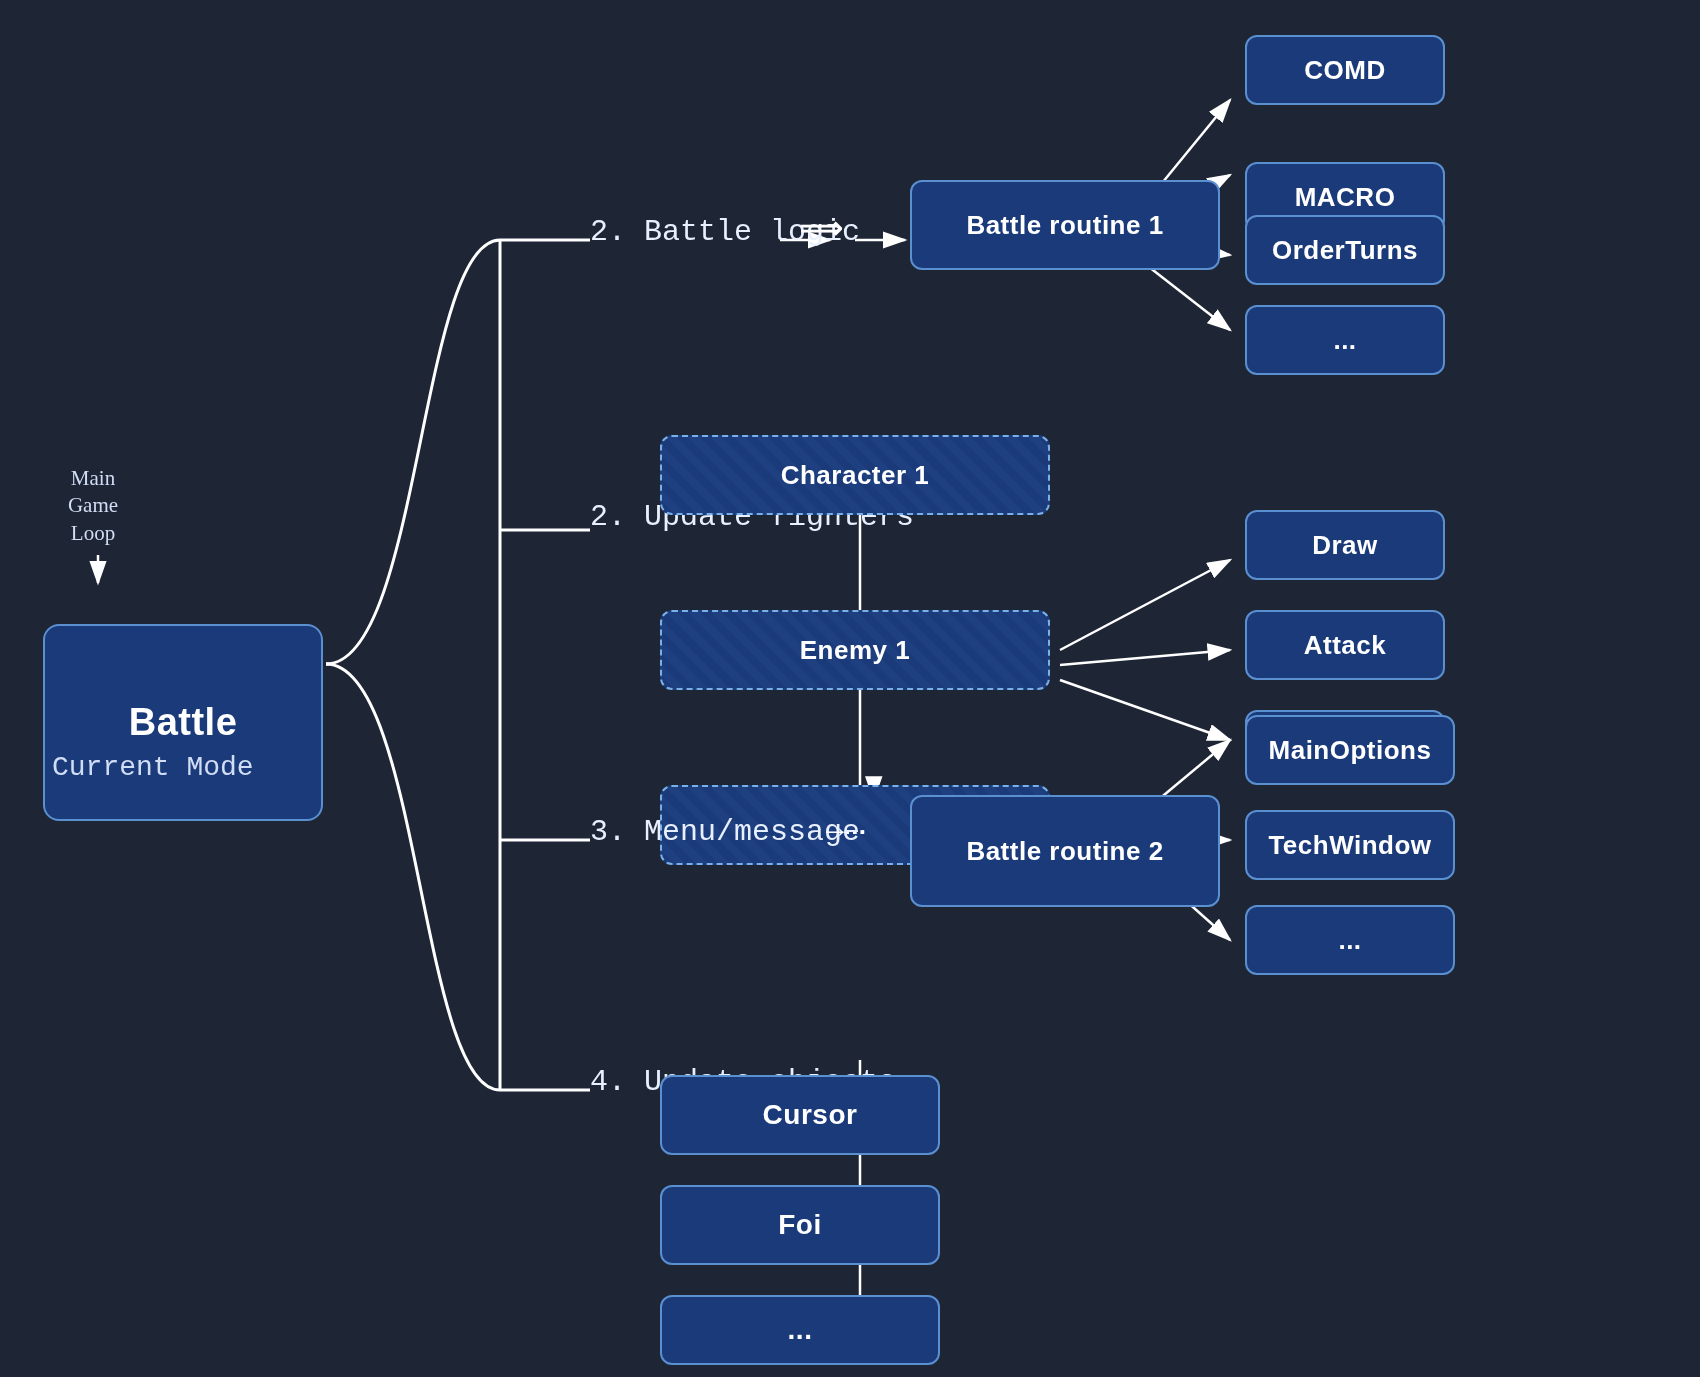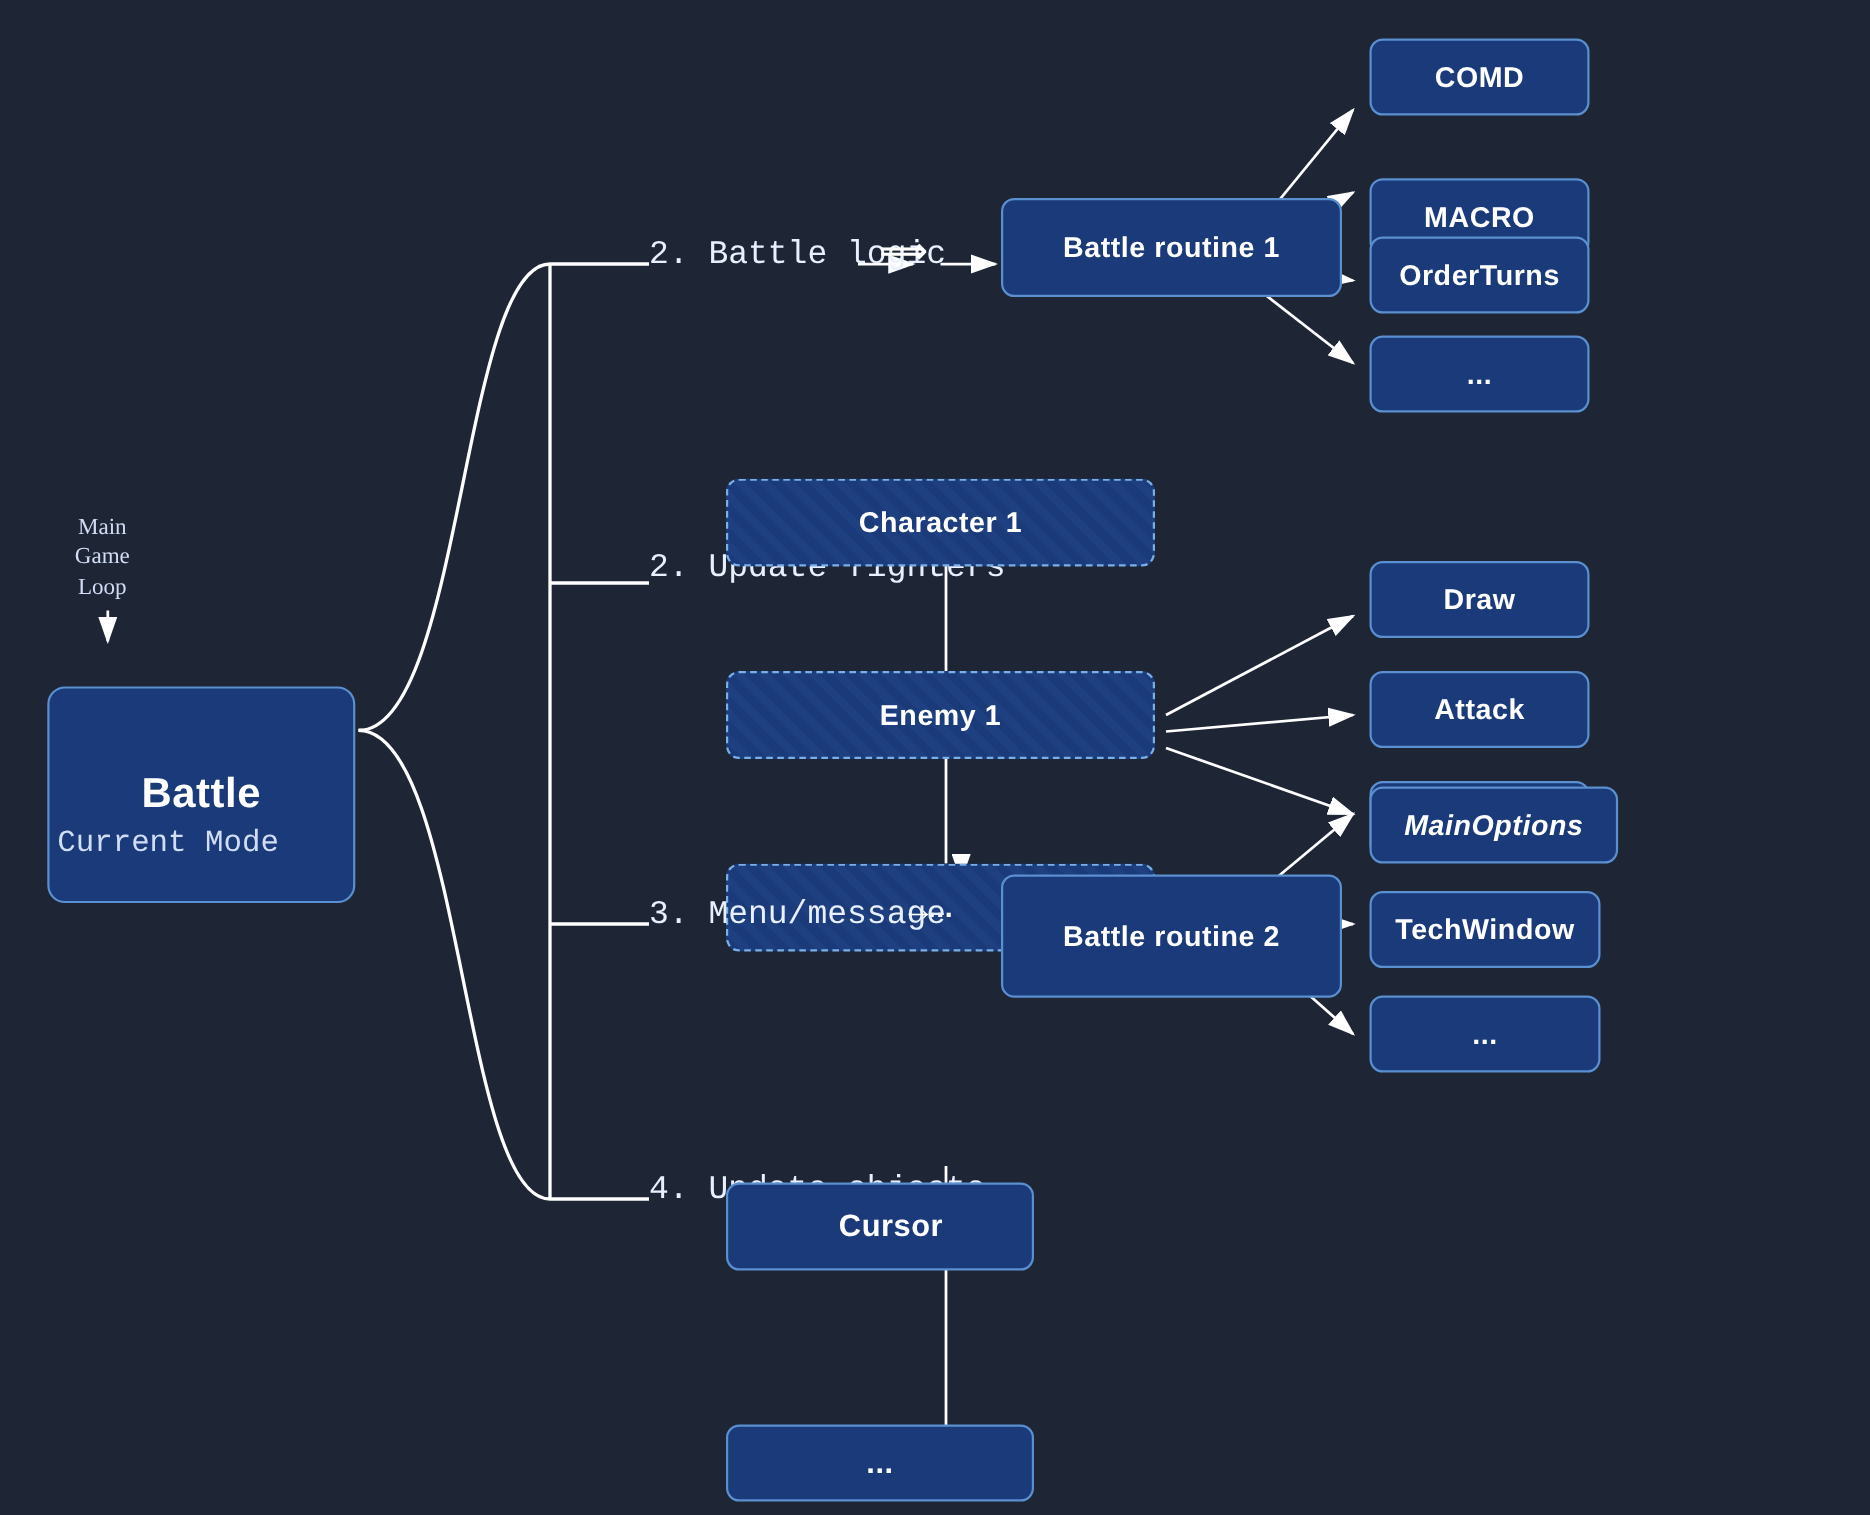--- a/index.html
+++ b/index.html
@@ -187,22 +187,23 @@
   <div class="box" style="left: 1245px; top: 510px; width: 200px; height: 70px; font-size: 26px;">Draw</div>
   <div class="box" style="left: 1245px; top: 610px; width: 200px; height: 70px; font-size: 26px;">Attack</div>
   <div class="box" style="left: 1245px; top: 710px; width: 200px; height: 70px; font-size: 26px;">...</div>
 
   <div class="step-label" style="left: 590px; top: 815px;">3. Menu/message</div>
 
   <div style="position:absolute; left:820px; top:810px; color:#fff; font-size:30px; font-weight:bold;">→</div>
 
   <div class="box" style="left: 910px; top: 795px; width: 310px; height: 112px; font-size: 26px;">Battle routine 2</div>
 
-  <div class="box" style="left: 1245px; top: 715px; width: 226px; height: 70px; font-size: 26px; font-style: italic;">MainOptions</div>
+  <div class="box" style="left: 1245px; top: 715px; width: 210px; height: 70px; font-size: 26px;">MainOptions</div>
   <div class="box" style="left: 1245px; top: 810px; width: 210px; height: 70px; font-size: 26px;">TechWindow</div>
   <div class="box" style="left: 1245px; top: 905px; width: 210px; height: 70px; font-size: 26px;">...</div>
 
   <div class="step-label" style="left: 590px; top: 1065px;">4. Update objects</div>
 
   <div class="box" style="left: 660px; top: 1075px; width: 280px; height: 80px; font-size: 28px; padding-left: 36px;">Cursor</div>
+  <div class="box" style="left: 660px; top: 1185px; width: 280px; height: 80px; font-size: 28px;">Foi</div>
   <div class="box" style="left: 660px; top: 1295px; width: 280px; height: 70px; font-size: 28px;">...</div>
 
 </div>
 
 </body></html>

